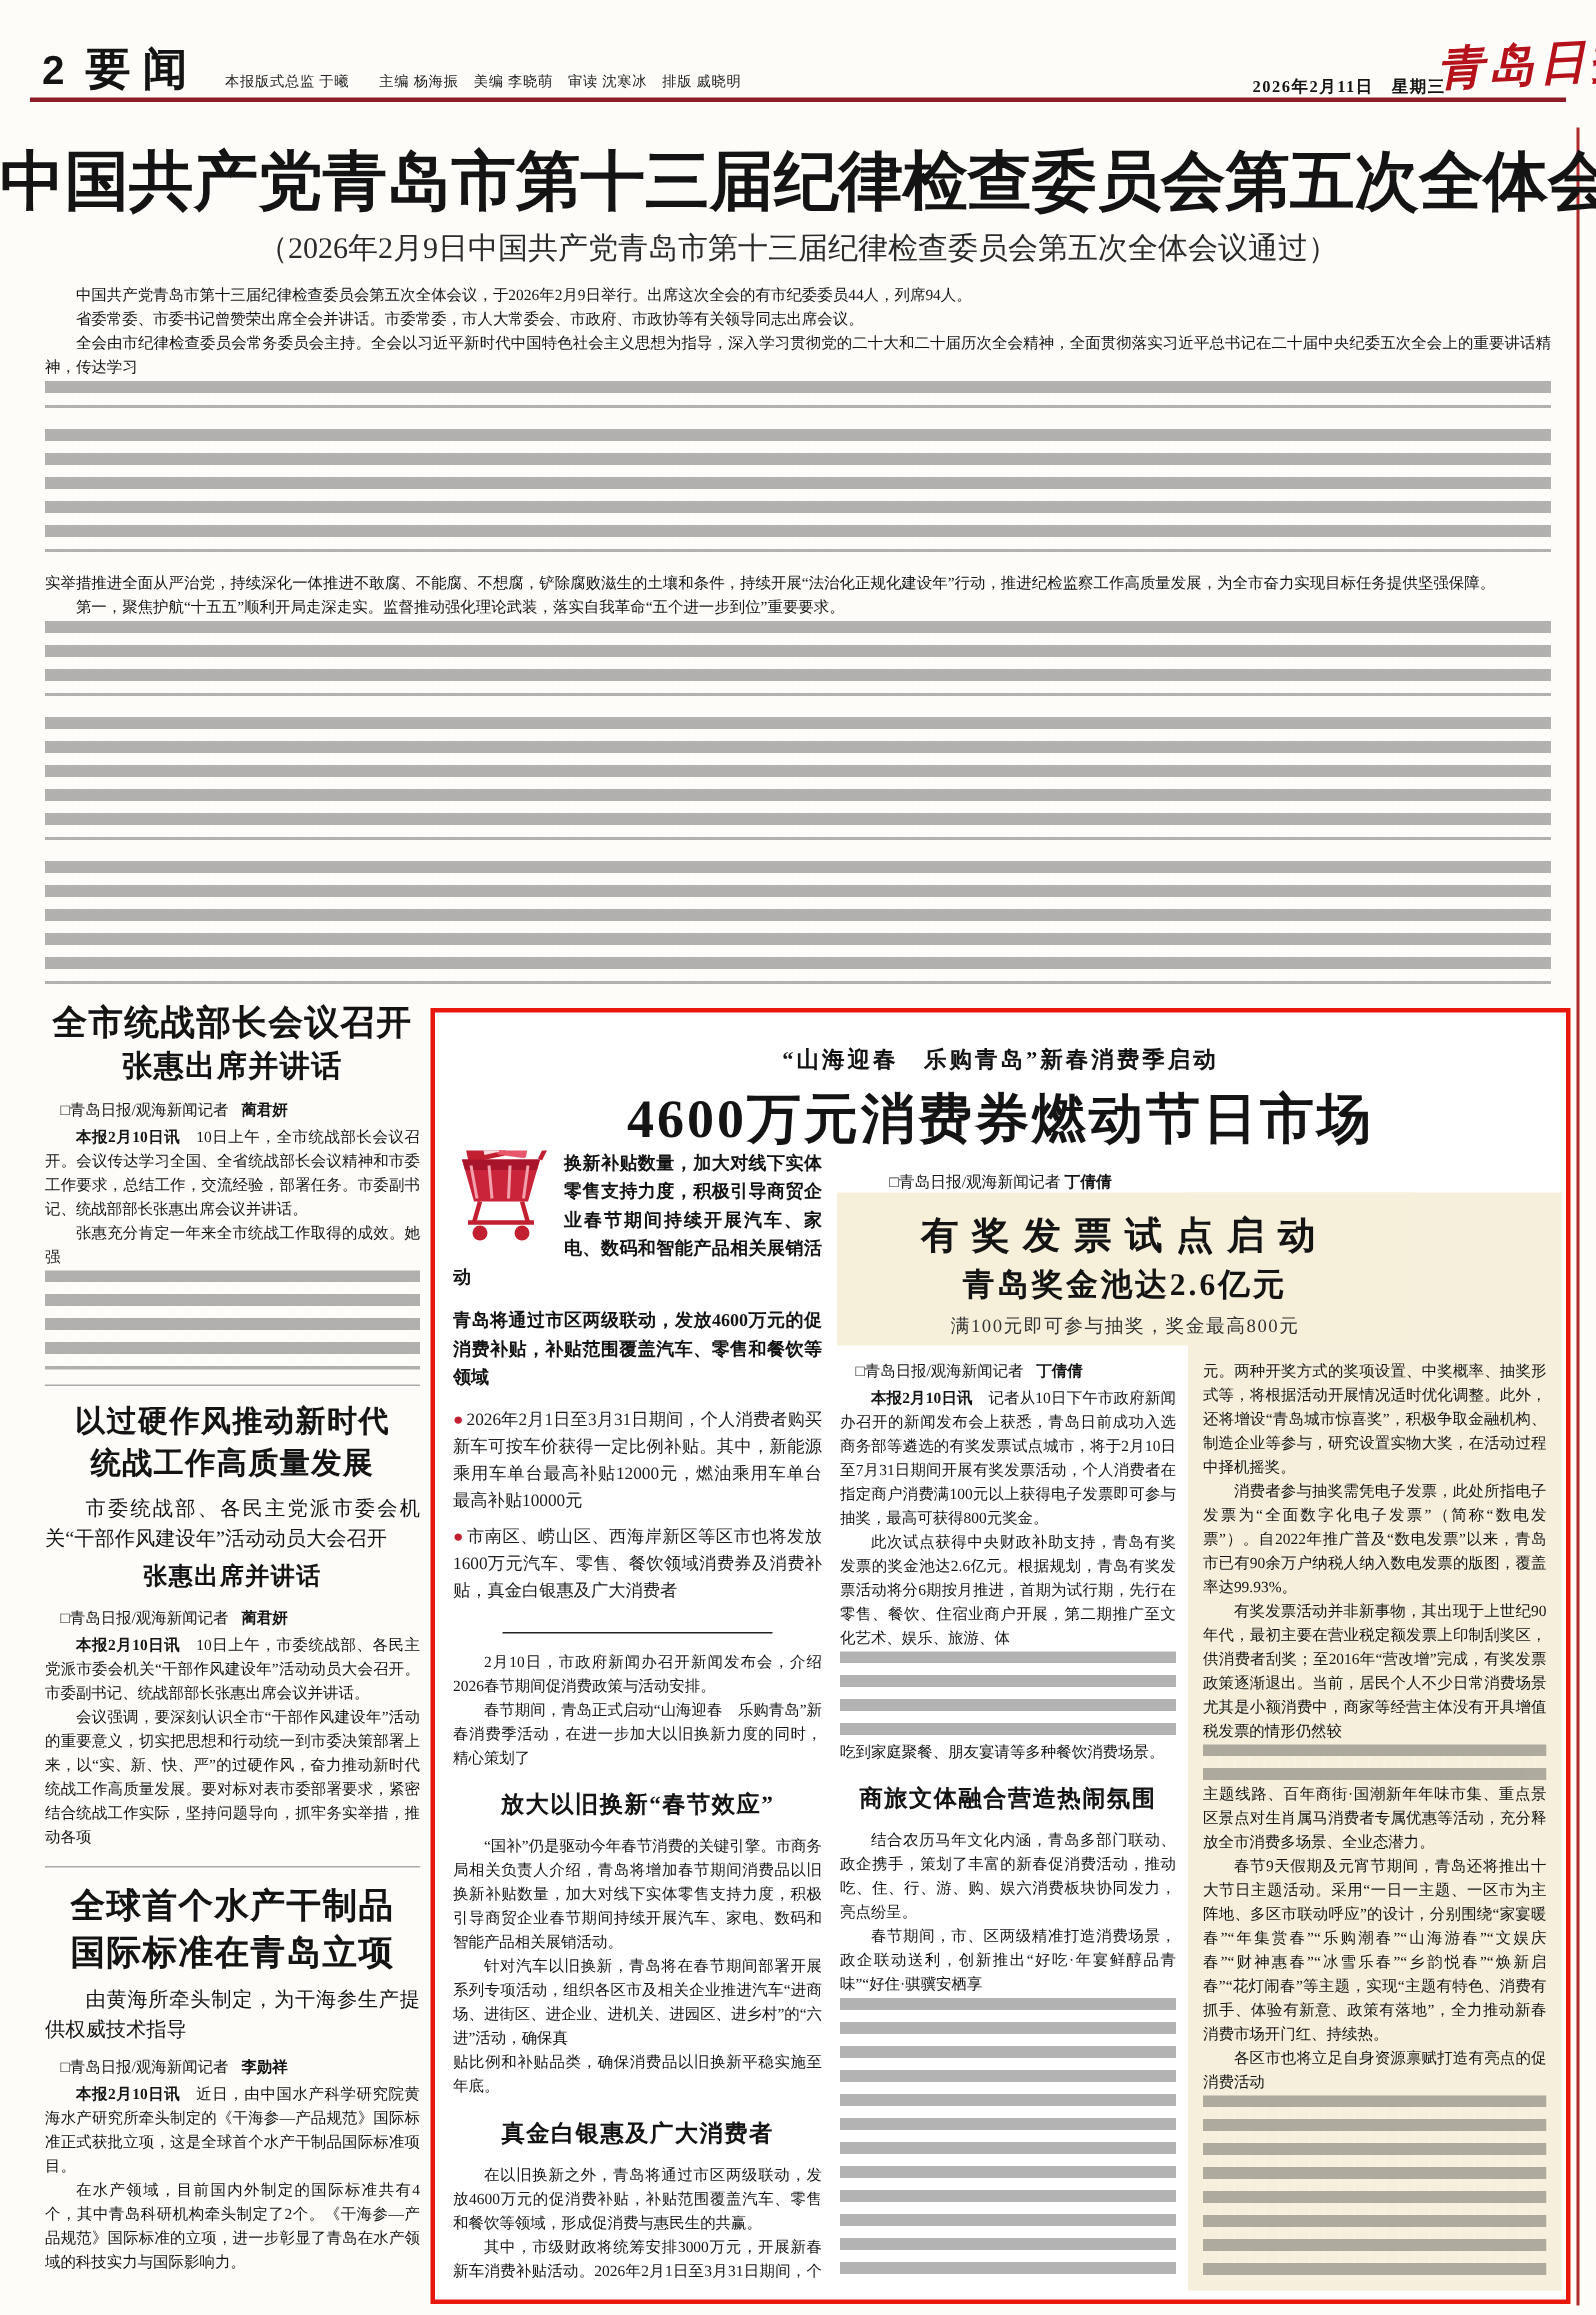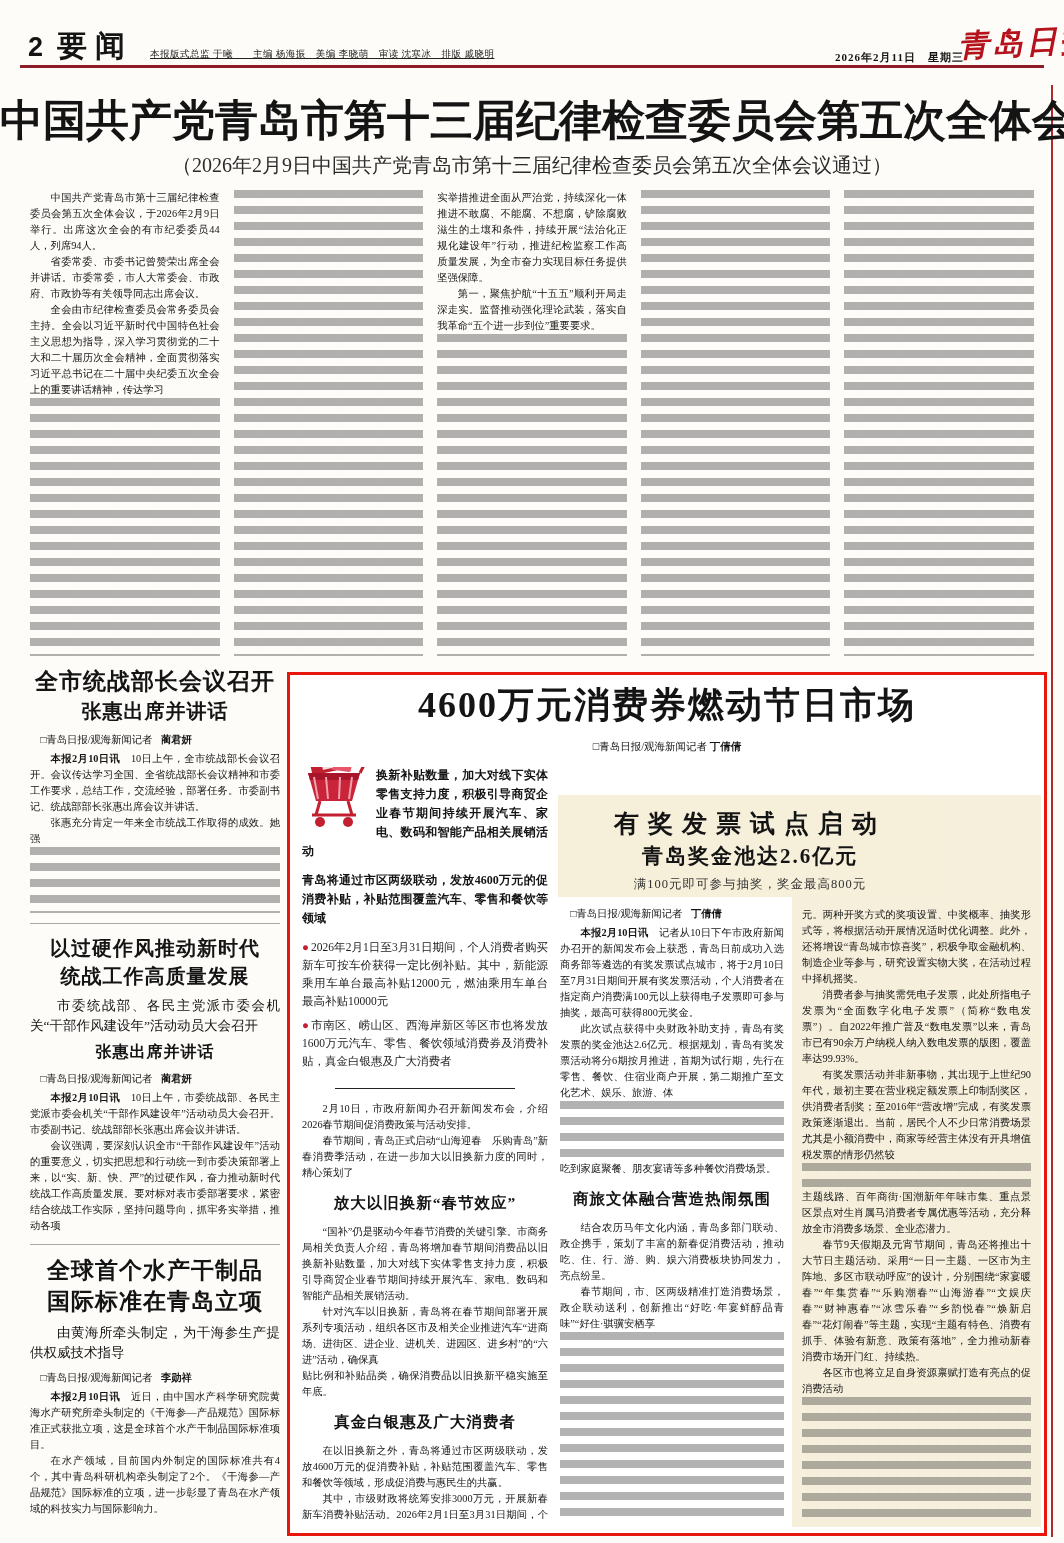--- a/index.html
+++ b/index.html
@@ -2,30 +2,30 @@
 <html><head>
 <meta charset="utf-8">
 <style>
   html,body{margin:0;padding:0;}
   body{width:1064px;height:1543px;position:relative;background:#fdfcf9;color:#141414;
        font-family:"Liberation Serif","DejaVu Serif",serif;overflow:hidden;}
   .abs{position:absolute;}
   
   .pgnum{font-family:"Liberation Sans","DejaVu Sans",sans-serif;font-size:27px;font-weight:bold;}
   .section{font-size:30px;font-weight:900;letter-spacing:8px;}
-  .credits{font-size:9.5px;color:#222;letter-spacing:.5px;white-space:nowrap;text-decoration:underline;}
+  .credits{font-size:9.5px;color:#222;letter-spacing:.5px;white-space:nowrap;}
   .issuedate{font-size:11px;font-weight:bold;letter-spacing:1px;}
   .masthead{font-size:31px;font-weight:900;font-style:italic;color:#b5121b;letter-spacing:3px;
             transform:rotate(-3deg);white-space:nowrap;}
   .hrule{background:#8e1c26;height:3px;}
   .vrule{background:#b02a2a;width:2px;}
   
   .leadhead{font-size:43px;font-weight:900;text-align:center;letter-spacing:0px;white-space:nowrap;}
   .leadsub{font-size:20px;text-align:center;color:#2b2b2b;}
-  .cols5{display:flex;gap:14px;}
+  .cols5{display:flex;gap:14px;flex-direction:column;}
   .cols5 > div{flex:1;display:flex;flex-direction:column;}
   .bt{font-size:10.3px;line-height:16px;text-align:justify;margin:0 0 0 0;text-indent:2em;}
   .dl{font-weight:bold;}
   .fill{flex:1;min-height:14px;opacity:.42;
         background:repeating-linear-gradient(180deg,#4a4a4a 0 8px,transparent 8px 16px),
                    repeating-linear-gradient(90deg,rgba(255,255,255,.35) 0 2px,transparent 2px 10px);}
   .fillh{opacity:.42;background:repeating-linear-gradient(180deg,#4a4a4a 0 8px,transparent 8px 16px),
                    repeating-linear-gradient(90deg,rgba(255,255,255,.35) 0 2px,transparent 2px 10px);}
   
   .rail{width:250px;display:flex;flex-direction:column;}
@@ -130,20 +130,21 @@
       <span>□青岛日报/观海新闻记者</span>
       <b>李勋祥</b>
     </p>
     <p class="bt"><b class="dl">本报2月10日讯　</b><span>近日，由中国水产科学研究院黄海水产研究所牵头制定的《干海参—产品规范》国际标准正式获批立项，这是全球首个水产干制品国际标准项目。</span></p>
     <p class="bt">在水产领域，目前国内外制定的国际标准共有4个，其中青岛科研机构牵头制定了2个。《干海参—产品规范》国际标准的立项，进一步彰显了青岛在水产领域的科技实力与国际影响力。</p>
   </div>
 </div>
 
 <div class="abs featbox" style="left:287px;top:672px;width:754px;height:858px;">
 
+  <div class="kicker" style="margin-top:22px;">“山海迎春　乐购青岛”新春消费季启动</div>
   <div class="feathead">4600万元消费券燃动节日市场</div>
   <div class="featby">
     <span>□青岛日报/观海新闻记者</span>
     <b>丁倩倩</b>
   </div>
 
   <div class="abs beige" style="left:502px;top:120px;width:249px;height:732px;"></div>
 
   <div class="abs prize" style="left:268px;top:120px;width:384px;height:102px;">
     <div class="pl1">有奖发票试点启动</div>

